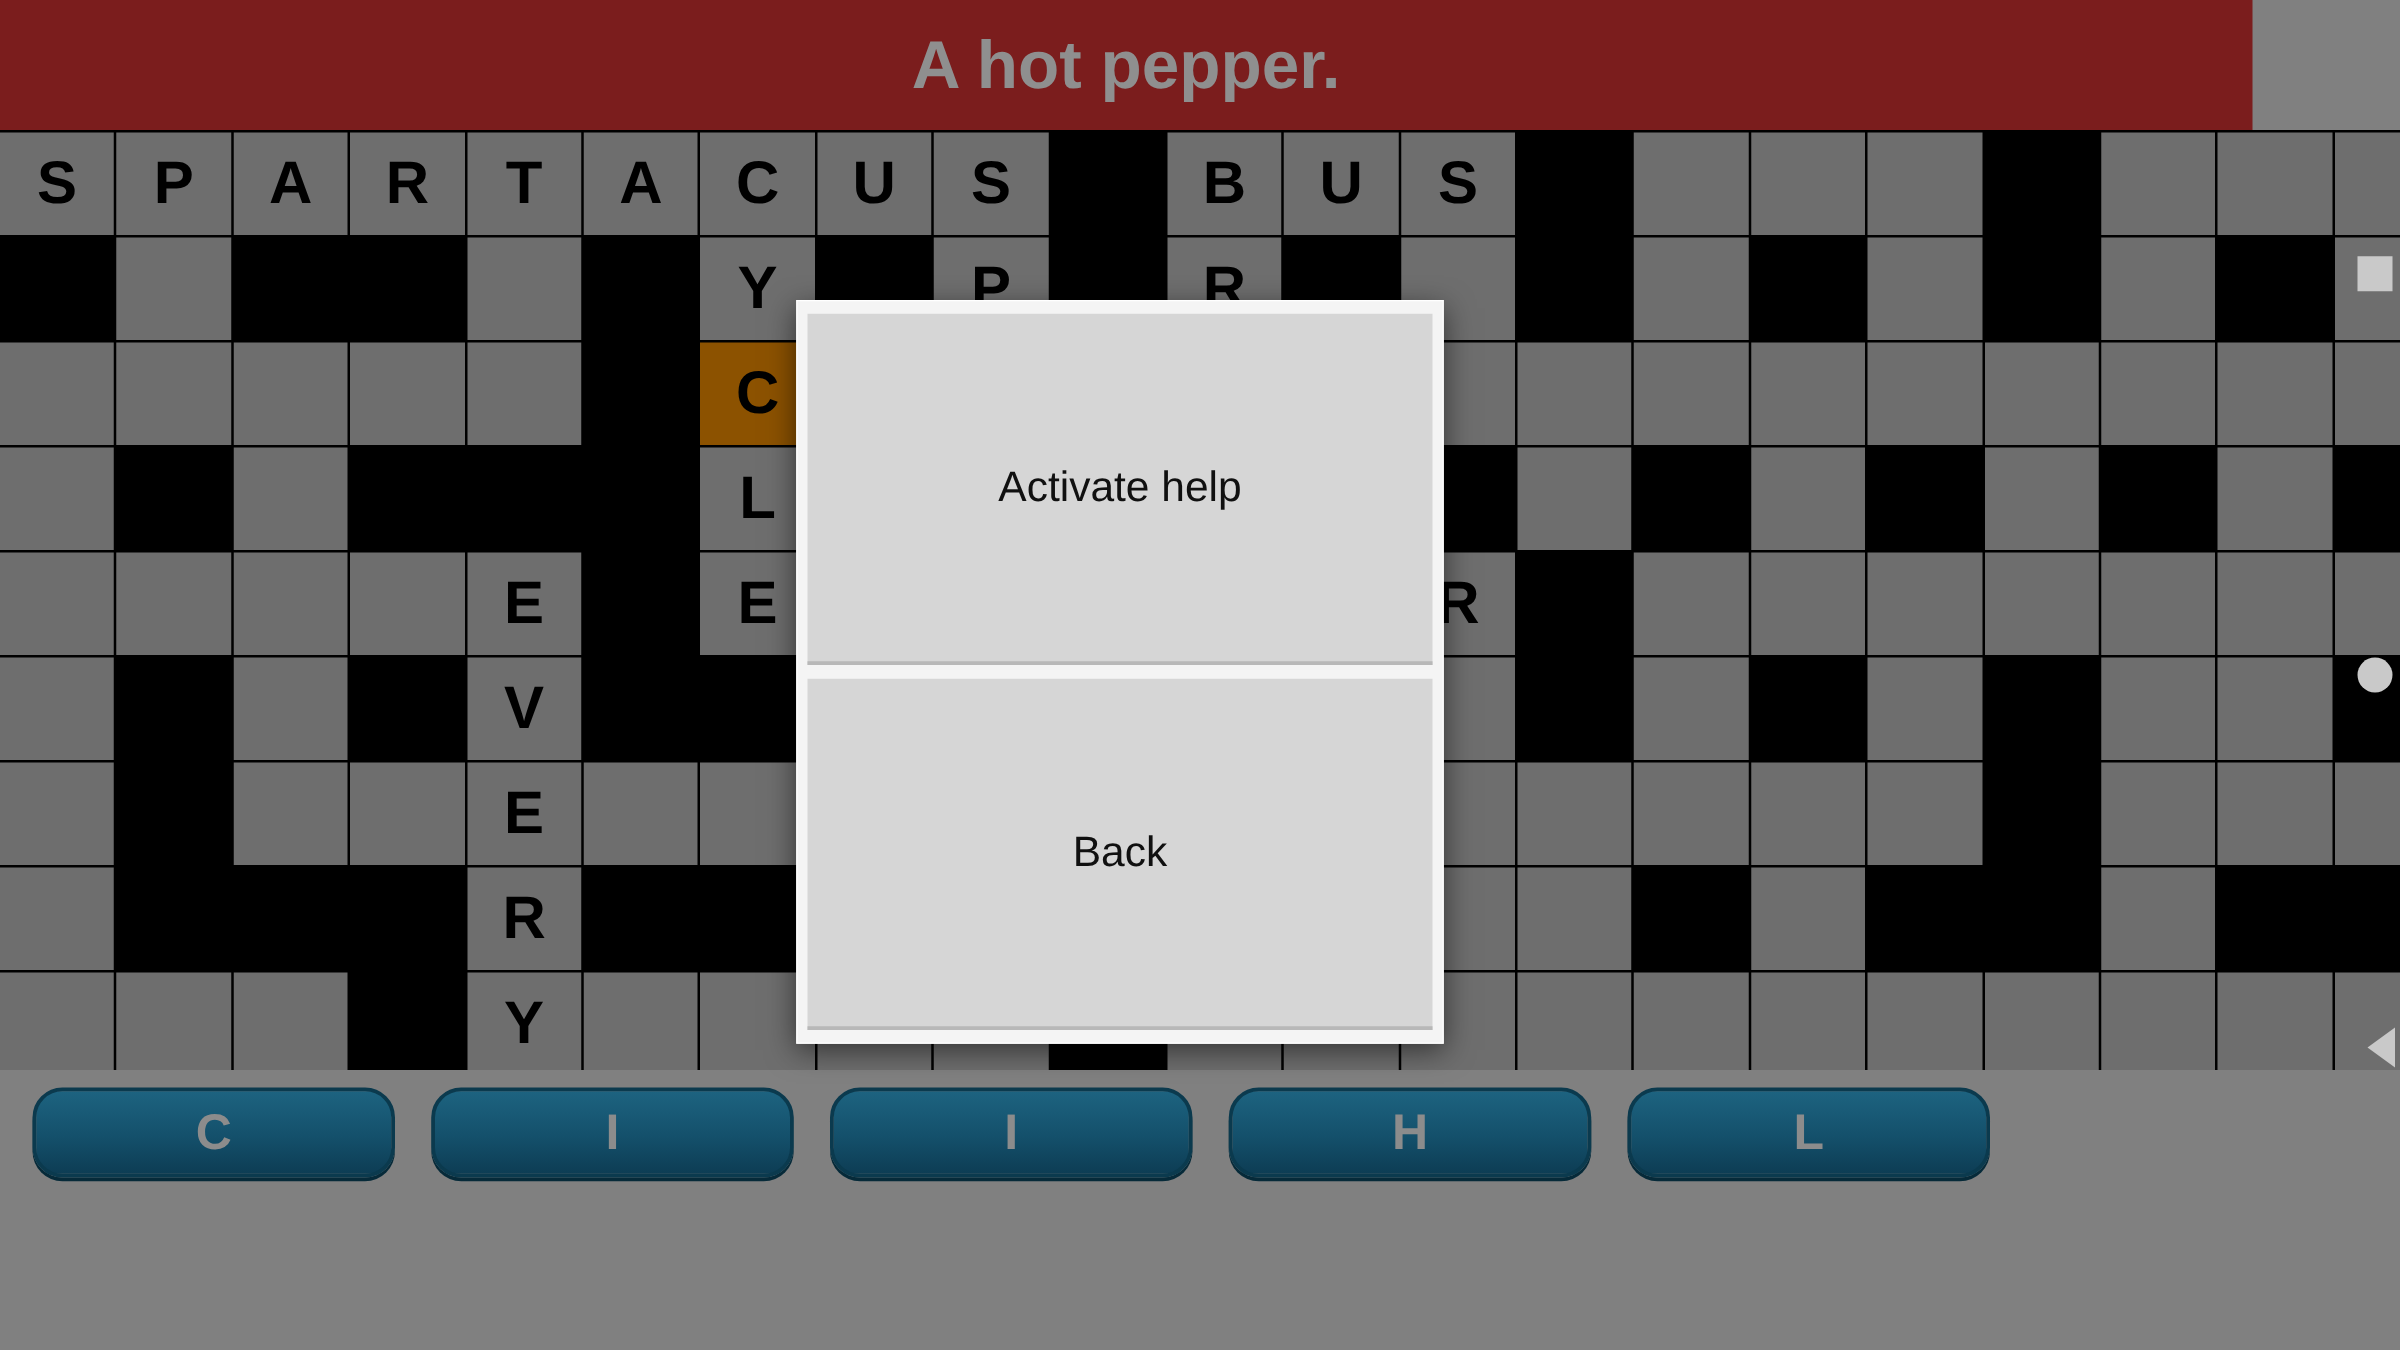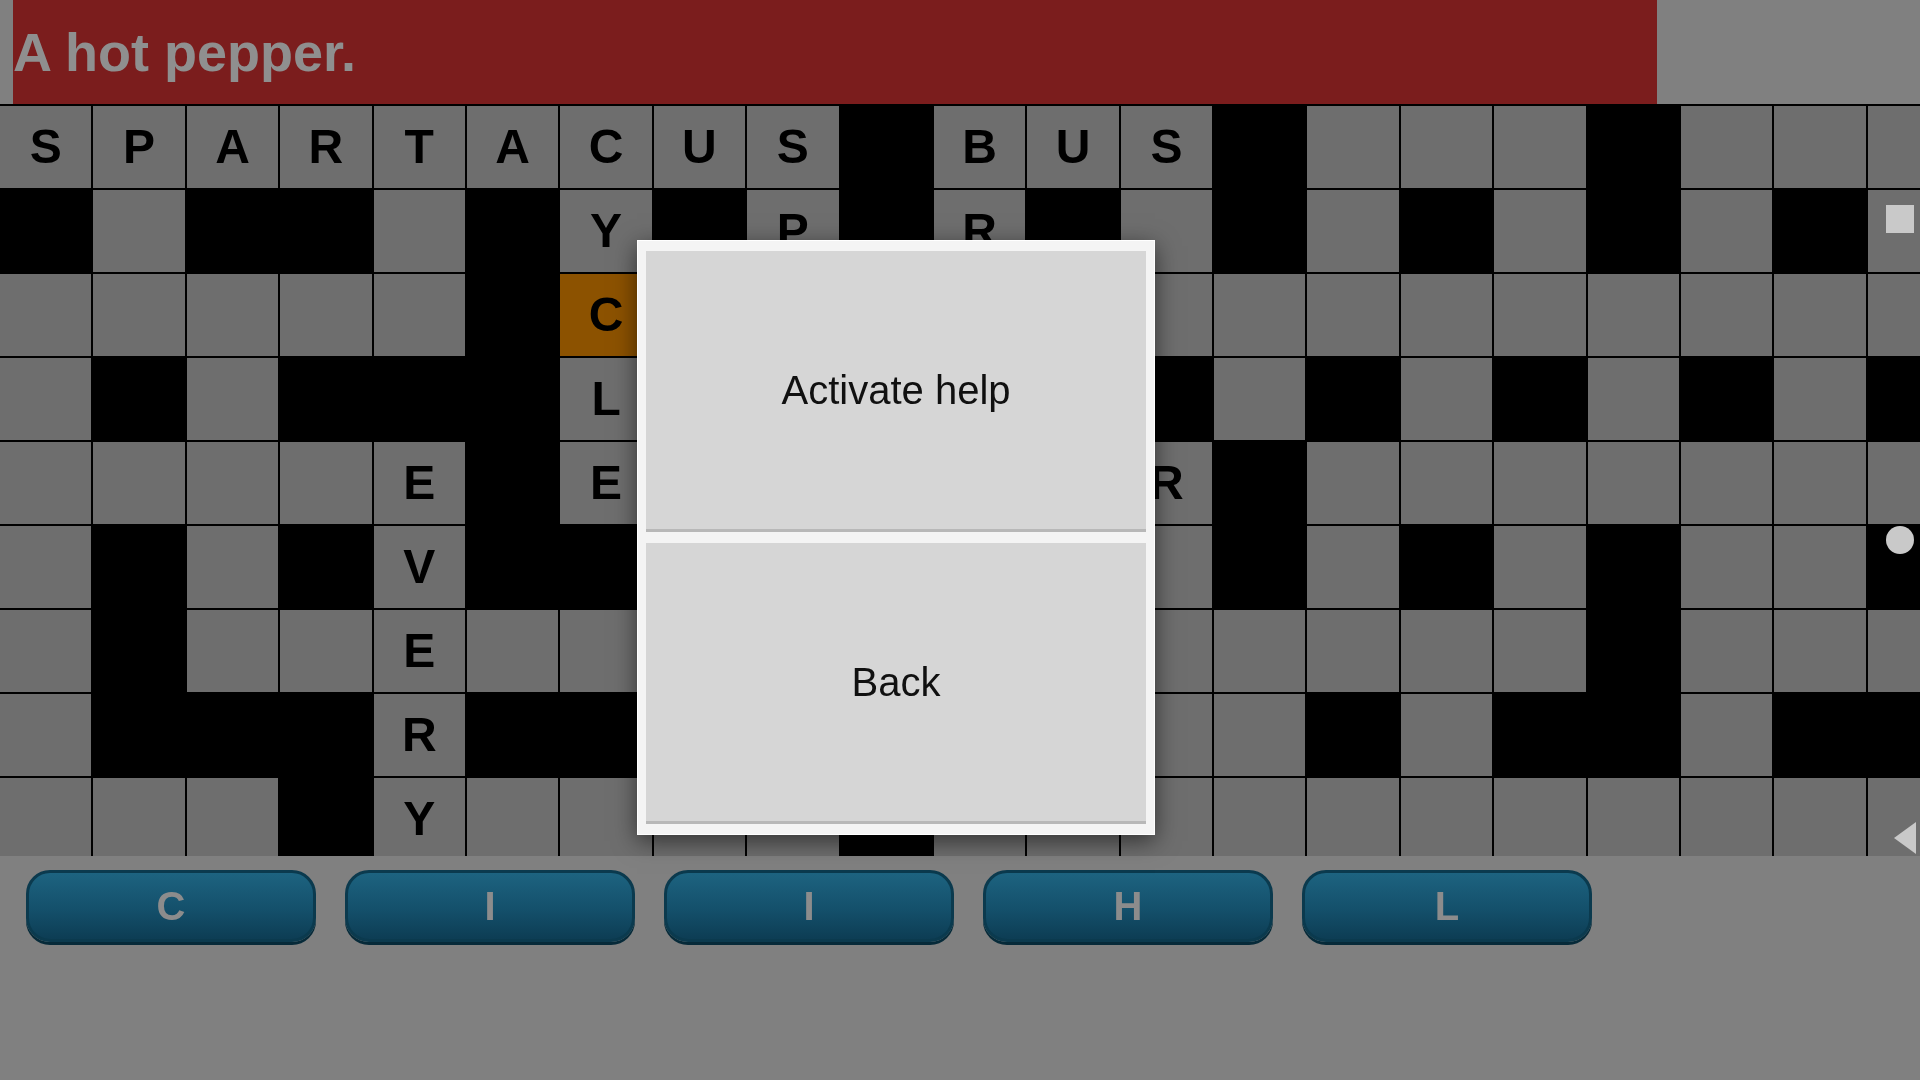--- a/index.html
+++ b/index.html
@@ -5,23 +5,23 @@
   * { box-sizing: border-box; margin:0; padding:0; }
   html,body{ width:1920px; height:1080px; overflow:hidden; }
   body{
     font-family:"Liberation Sans", sans-serif;
     background:#808080;
     position:relative;
   }
 
   
   #clue-bar{
-    position:absolute; left:0; top:0; width:1644px; height:104px;
+    position:absolute; left:0; top:0; width:1802px; height:104px;
     background:#7b1d1d;
-    display:flex; align-items:center; justify-content:flex-start;margin-left:13px;
+    display:flex; align-items:center; justify-content:center;
   }
   #clue-text{
     color:#8f8f8f;
     font-size:54px;
     font-weight:bold;
     letter-spacing:0px;
     white-space:nowrap;
   }
 
   
@@ -103,21 +103,21 @@
     display:flex; flex-direction:column;
     gap:11px;
     z-index:40;
   }
   .dlg-btn{
     flex:1;
     background:#d6d6d6;
     border:none;
     border-bottom:3px solid #b8b8b8;
     color:#101010;
-    font-size:40px;
+    font-size:34px;
     font-family:"Liberation Sans", sans-serif;
     display:flex; align-items:center; justify-content:center;
     cursor:pointer;
   }
 </style>
 </head>
 <body>
 
 <div id="clue-bar">
   <div id="clue-text">A hot pepper.</div>

